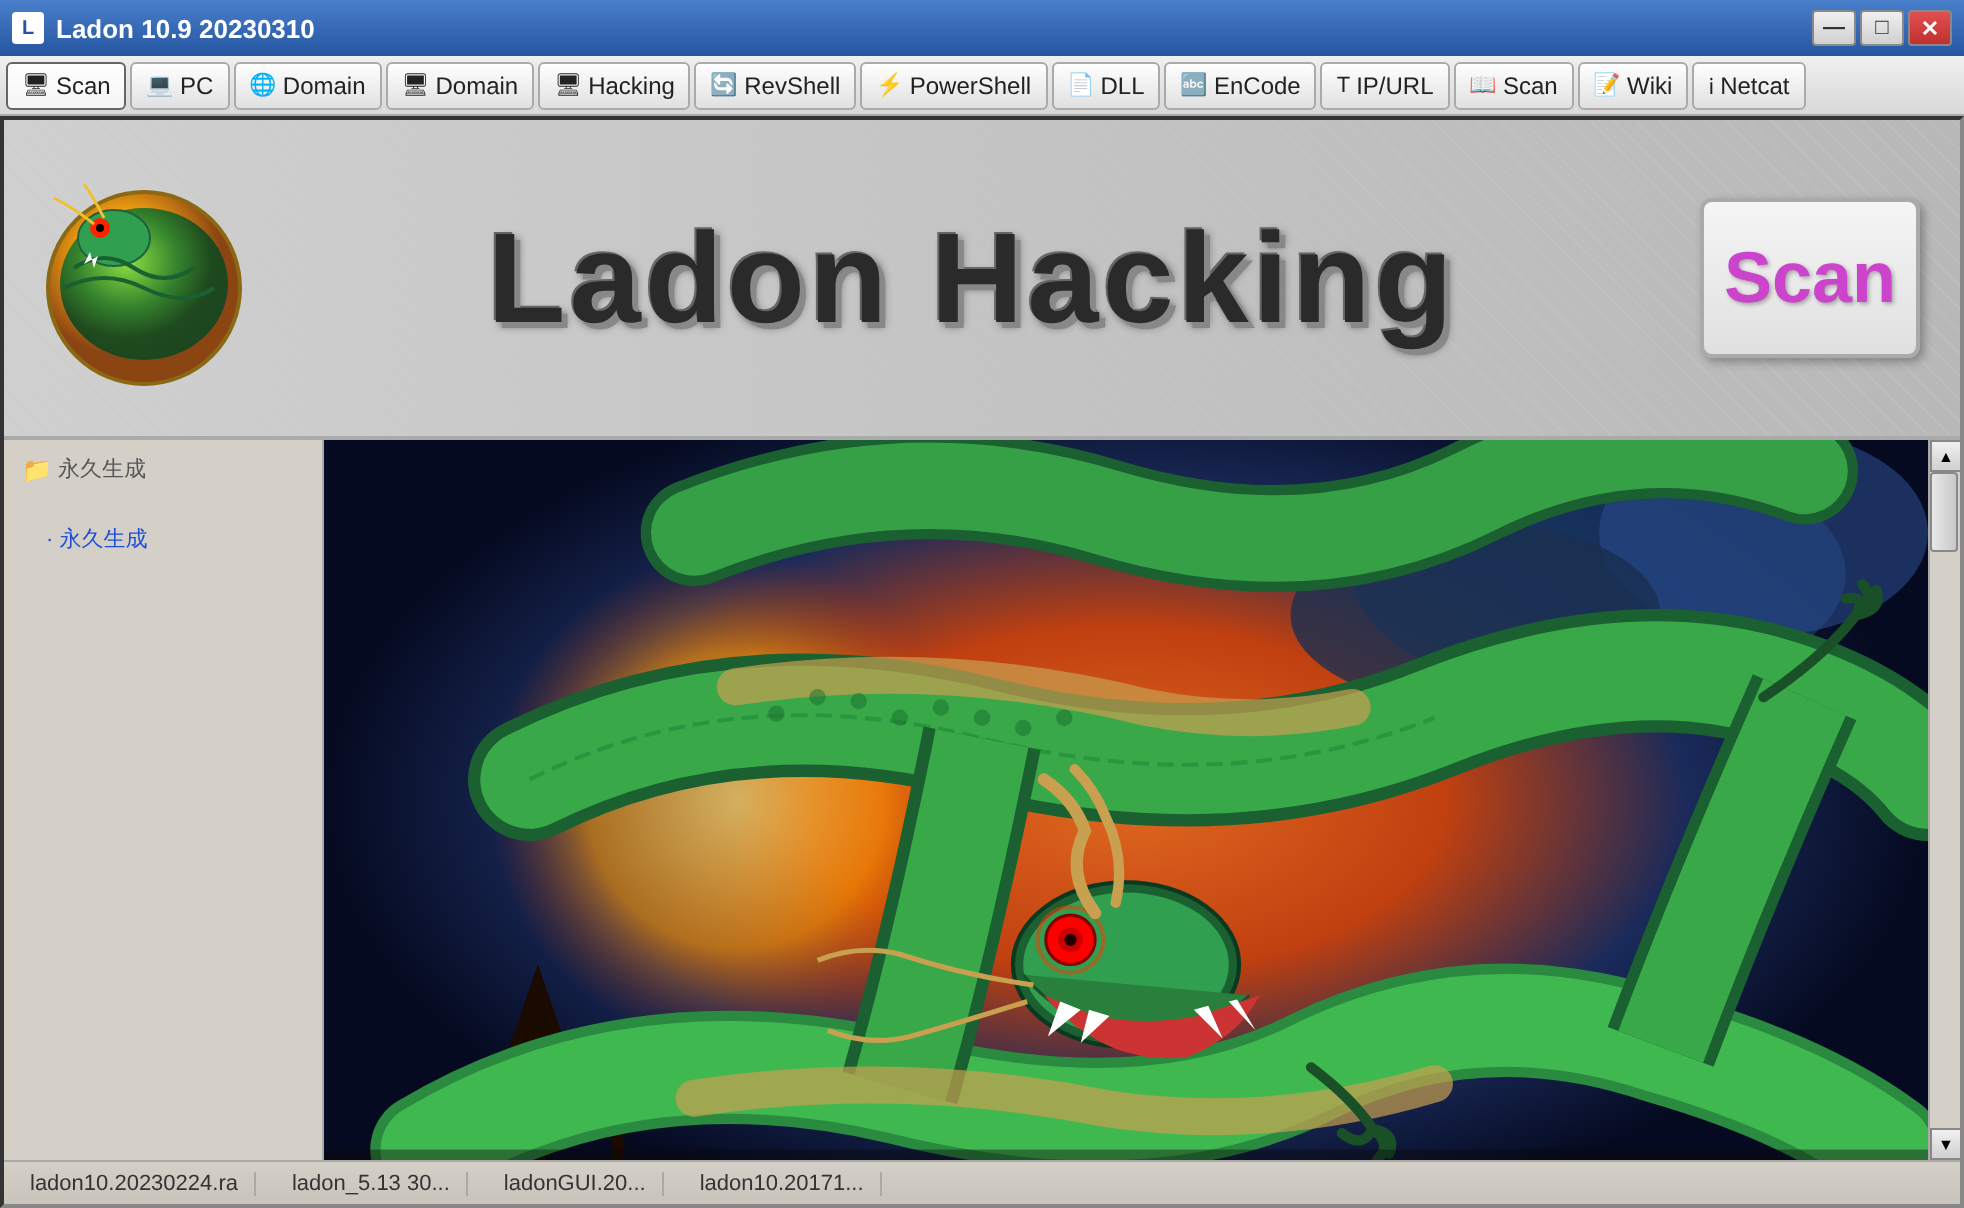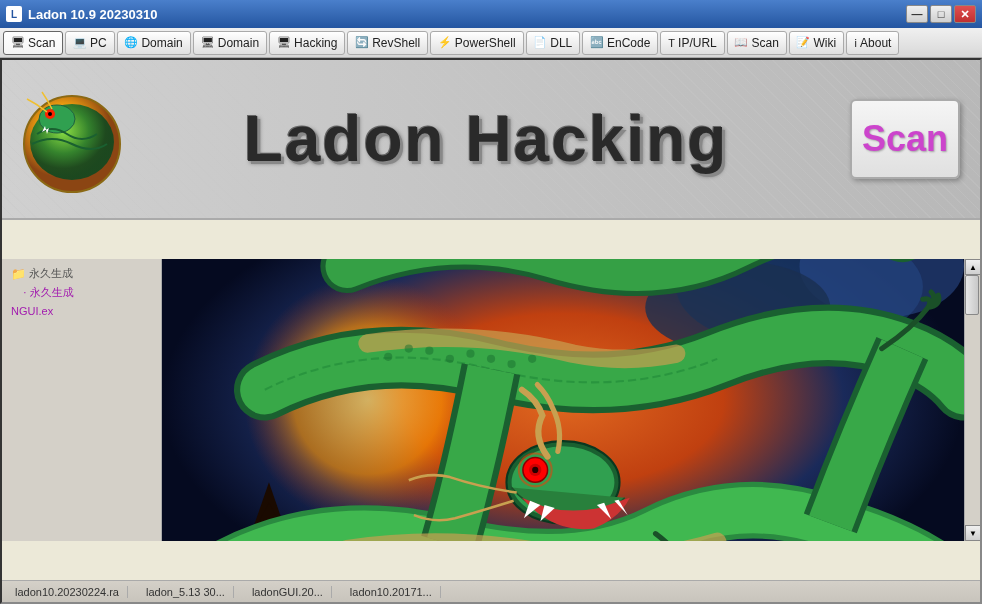--- a/index.html
+++ b/index.html
@@ -95,21 +95,20 @@
       font-size: 11px;
     }
 
     
     .main-window {
       background: #ece9d8;
       height: calc(604px - 28px - 30px);
       display: flex;
       flex-direction: column;
       border: 2px inset #888;
-      gap: 39px;
     }
 
     
     .header-area {
       background: linear-gradient(to right, #d8d8d8, #c8c8c8);
       height: 160px;
       display: flex;
       align-items: center;
       padding: 10px 15px;
       gap: 20px;
@@ -198,23 +197,24 @@
       width: 160px;
       background: #d4d0c8;
       border-right: 1px solid #aaa;
       padding: 5px;
       font-size: 12px;
       overflow: hidden;
     }
 
     .sidebar-item {
       padding: 2px 4px;
-      color: #a21caf;
+      color: #1d4ed8;
       cursor: pointer;
       white-space: nowrap;
+      margin-top: 16px;
     }
 
     .sidebar-folder {
       display: flex;
       align-items: center;
       gap: 3px;
       padding: 2px 4px;
       cursor: pointer;
       color: #333;
       font-size: 12px;
@@ -361,21 +361,21 @@
   <div class="tab-btn">
     <span class="tab-icon">📖</span>
     <span>Scan</span>
   </div>
   <div class="tab-btn">
     <span class="tab-icon">📝</span>
     <span>Wiki</span>
   </div>
   <div class="tab-btn">
     <span class="tab-icon">ℹ</span>
-    <span>About</span>
+    <span>Netcat</span>
   </div>
 </div>
 
 <div class="main-window">
 
   <div class="header-area">
 
     <div class="logo-area">
       <svg class="logo-svg" viewBox="0 0 110 110">
 
@@ -423,23 +423,20 @@
 
   <div class="content-area">
 
     <div class="left-sidebar">
       <div class="sidebar-folder">
         <span>📁</span>
         <span style="font-size:11px; color:#555;">永久生成</span>
       </div>
       <div class="sidebar-item" style="padding-left:16px;">
         <span style="font-size:11px;">· 永久生成</span>
-      </div>
-      <div class="sidebar-item">
-        <span style="font-size:11px;">NGUI.ex</span>
       </div>
     </div>
 
     <div class="dragon-area">
       <div class="dragon-bg">
         
         <svg width="100%" height="100%" viewBox="0 0 780 420" preserveAspectRatio="xMidYMid slice">
           <defs>
             <radialGradient id="skyGrad" cx="50%" cy="50%">
               <stop offset="0%" stop-color="#e06820"></stop>

